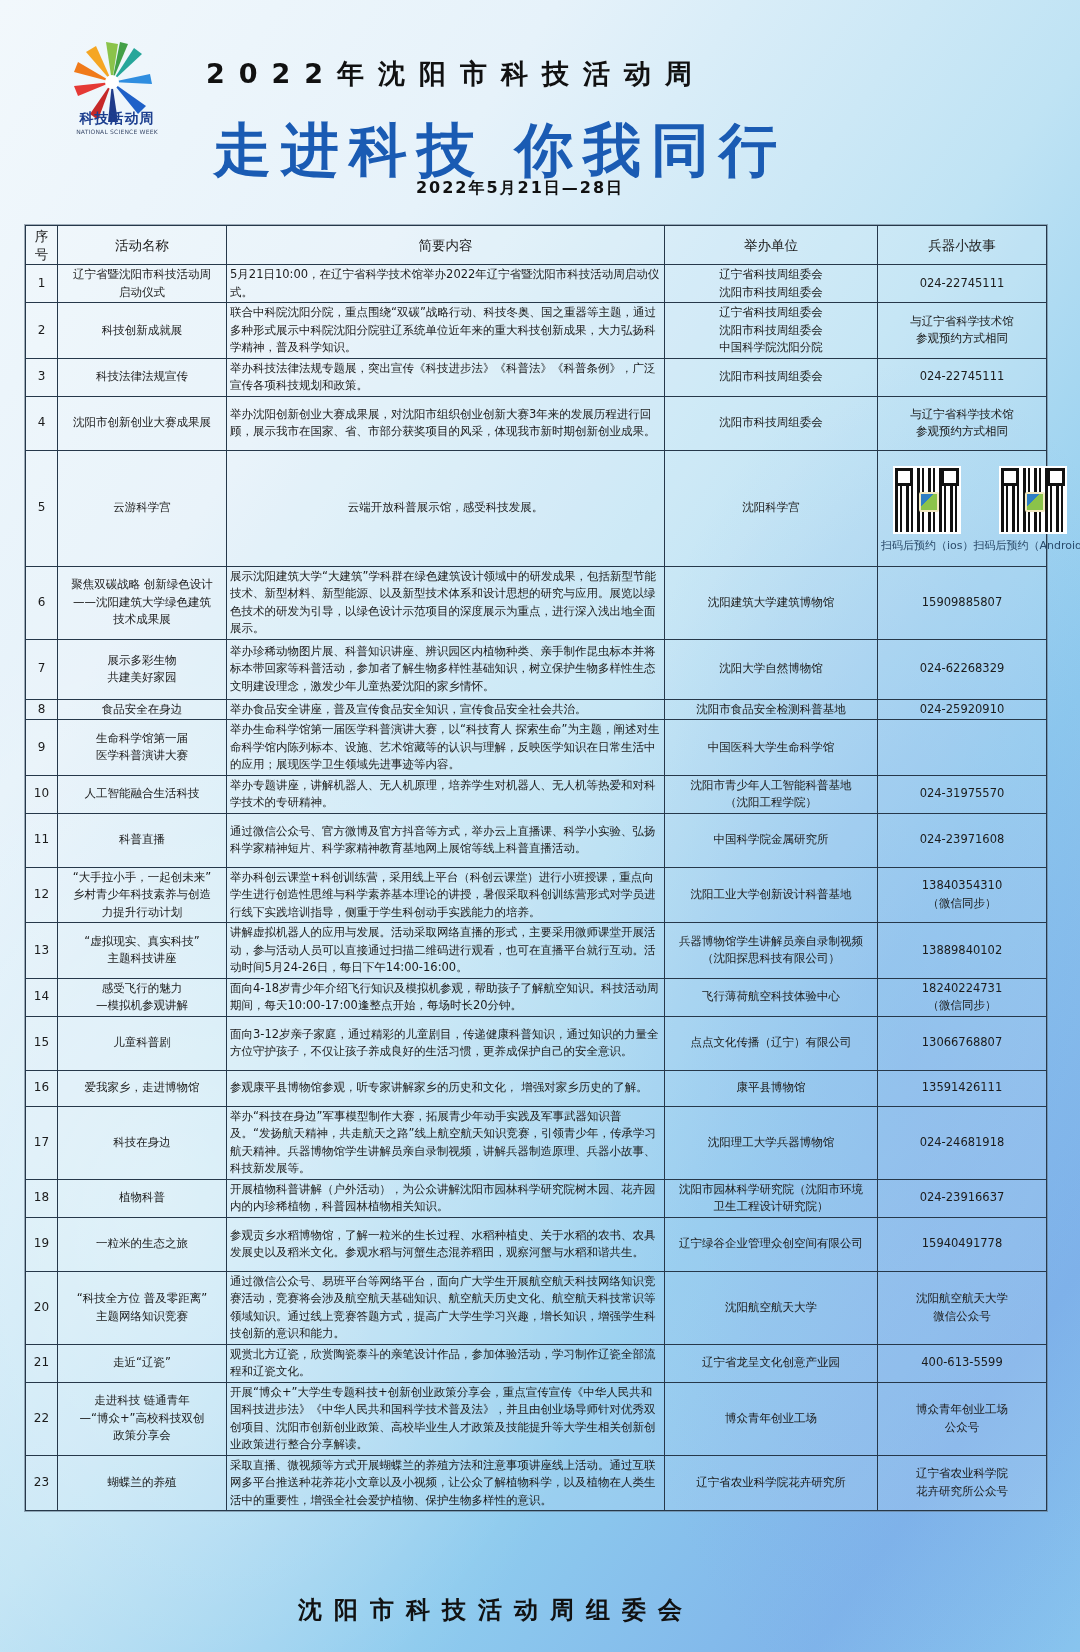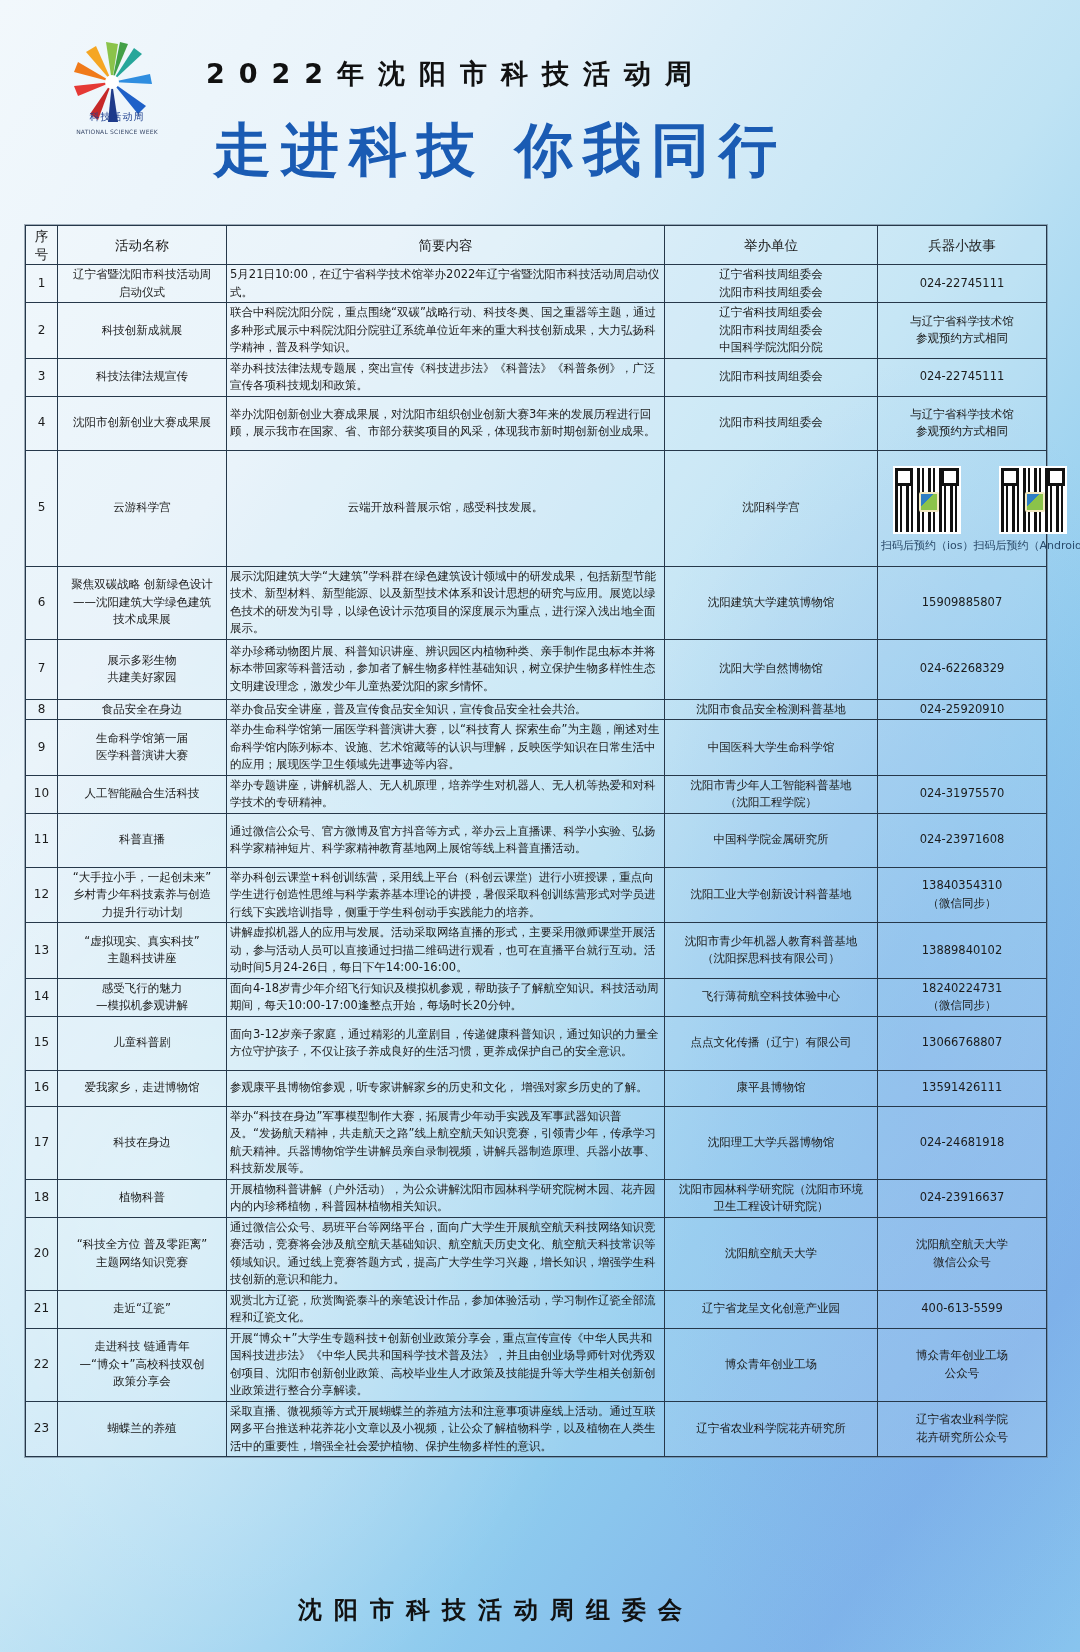--- a/index.html
+++ b/index.html
@@ -8,21 +8,21 @@
     font-family:"DejaVu Sans", "Liberation Sans", sans-serif;
     background: linear-gradient(125deg, #f2f8fc 0%, #e6f2fa 25%, #bfe3f4 50%, #8ecbee 70%, #7fb4ea 88%, #88c4ee 100%);
     color:#1a1a1a;
   }
   .swoosh1 { position:absolute; left:-200px; top:500px; width:900px; height:1400px; border-radius:50%;
     background: radial-gradient(ellipse at 40% 50%, rgba(255,255,255,0.35), rgba(255,255,255,0) 60%); }
   .swoosh2 { position:absolute; left:560px; top:300px; width:700px; height:1500px; border-radius:50%;
     background: radial-gradient(ellipse at 50% 50%, rgba(120,160,230,0.35), rgba(120,160,230,0) 65%); }
   .header { position:absolute; left:0; top:0; width:1080px; height:225px; }
   .logo { position:absolute; left:62px; top:36px; width:100px; height:100px; }
-  .logo-text { position:absolute; left:62px; top:110px; width:110px; text-align:center; font-weight:normal; font-size:10px; color:#1d3f8f; letter-spacing:1px; }
+  .logo-text { position:absolute; left:62px; top:110px; width:110px; text-align:center; font-weight:bold; font-size:14px; color:#1d3f8f; letter-spacing:1px; }
   .logo-sub { position:absolute; left:62px; top:128px; width:110px; text-align:center; font-size:6px; color:#3a4a6a; letter-spacing:0.2px; }
   .title1 { position:absolute; left:0; width:912px; top:56px; text-align:center; font-size:27px; font-weight:bold; letter-spacing:14px; color:#111; }
   .title2 { position:absolute; left:0; width:1000px; top:112px; text-align:center; font-size:58px; font-weight:bold; letter-spacing:10px; color:#1a5bb3; }
   .title3 { position:absolute; left:0; width:1040px; top:178px; text-align:center; font-size:16px; font-weight:bold; letter-spacing:2px; color:#111; }
   .tablewrap { position:absolute; left:24px; top:224px; width:1022px; border:1px solid rgba(80,100,120,0.5); background:rgba(255,255,255,0.12); }
   .table-title { font-size:19px; height:26px; line-height:26px; padding-left:4px; color:#111; }
   table { border-collapse:collapse; width:100%; table-layout:fixed; font-size:11.5px; }
   th, td { border:1.3px solid #26384a; padding:1px 3px; vertical-align:middle; line-height:17.5px; color:#1b1b1b; }
   th { font-weight:normal; font-size:13.5px; height:18px; line-height:18px; text-align:center; }
   td.c { text-align:center; }
@@ -62,20 +62,21 @@
       <path d="M0,0 L40,2 L38,-8 Z" fill="#2f8ee0"></path>
       <path d="M0,0 L30,-28 L22,-34 Z" fill="#26a69a"></path>
       <path d="M0,0 L16,-38 L8,-40 Z" fill="#43a047"></path>
       <circle cx="0" cy="0" r="7" fill="#ffffff"></circle>
     </g>
   </svg>
   <div class="logo-text">科技活动周</div>
   <div class="logo-sub">NATIONAL SCIENCE WEEK</div>
   <div class="title1">2022年沈阳市科技活动周</div>
   <div class="title2">走进科技  你我同行</div>
+  <div class="title3">2022年5月21日—28日</div>
 </div>
 
 <div class="tablewrap">
   <table>
     <colgroup>
       <col style="width:32px">
         <col style="width:169px">
         <col style="width:438px">
         <col style="width:213px">
         <col style="width:169px">
@@ -272,21 +273,21 @@
           </td>
         </tr>
         <tr style="height: 54px;">
           <td class="seq">13</td>
           <td class="c">
             <span class="line">“虚拟现实、真实科技”</span>
             <span class="line">主题科技讲座</span>
           </td>
           <td class="content">讲解虚拟机器人的应用与发展。活动采取网络直播的形式，主要采用微师课堂开展活动，参与活动人员可以直接通过扫描二维码进行观看，也可在直播平台就行互动。活动时间5月24-26日，每日下午14:00-16:00。</td>
           <td class="c">
-            <span class="line">沈阳市青少年机器人教育科普基地</span>
+            <span class="line">兵器博物馆学生讲解员亲自录制视频</span>
             <span class="line">（沈阳探思科技有限公司）</span>
           </td>
           <td class="c">
             <span class="line">13889840102</span>
           </td>
         </tr>
         <tr style="height: 36px;">
           <td class="seq">14</td>
           <td class="c">
             <span class="line">感受飞行的魅力</span>
@@ -345,20 +346,33 @@
           <td class="c">
             <span class="line">植物科普</span>
           </td>
           <td class="content">开展植物科普讲解（户外活动），为公众讲解沈阳市园林科学研究院树木园、花卉园内的内珍稀植物，科普园林植物相关知识。</td>
           <td class="c">
             <span class="line">沈阳市园林科学研究院（沈阳市环境</span>
             <span class="line">卫生工程设计研究院）</span>
           </td>
           <td class="c">
             <span class="line">024-23916637</span>
+          </td>
+        </tr>
+        <tr style="height: 54px;">
+          <td class="seq">19</td>
+          <td class="c">
+            <span class="line">一粒米的生态之旅</span>
+          </td>
+          <td class="content">参观贡乡水稻博物馆，了解一粒米的生长过程、水稻种植史、关于水稻的农书、农具发展史以及稻米文化。参观水稻与河蟹生态混养稻田，观察河蟹与水稻和谐共生。</td>
+          <td class="c">
+            <span class="line">辽宁绿谷企业管理众创空间有限公司</span>
+          </td>
+          <td class="c">
+            <span class="line">15940491778</span>
           </td>
         </tr>
         <tr style="height: 72px;">
           <td class="seq">20</td>
           <td class="c">
             <span class="line">“科技全方位 普及零距离”</span>
             <span class="line">主题网络知识竞赛</span>
           </td>
           <td class="content">通过微信公众号、易班平台等网络平台，面向广大学生开展航空航天科技网络知识竞赛活动，竞赛将会涉及航空航天基础知识、航空航天历史文化、航空航天科技常识等领域知识。通过线上竞赛答题方式，提高广大学生学习兴趣，增长知识，增强学生科技创新的意识和能力。</td>
           <td class="c">

